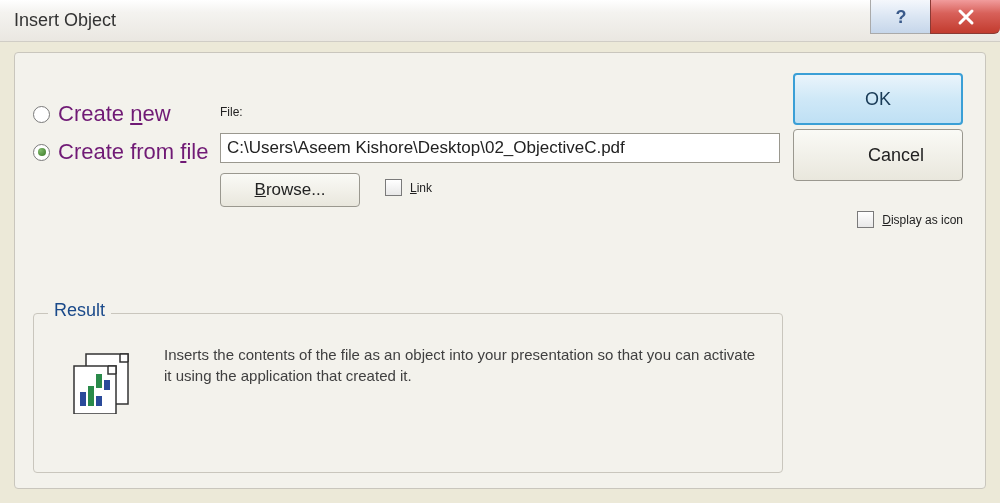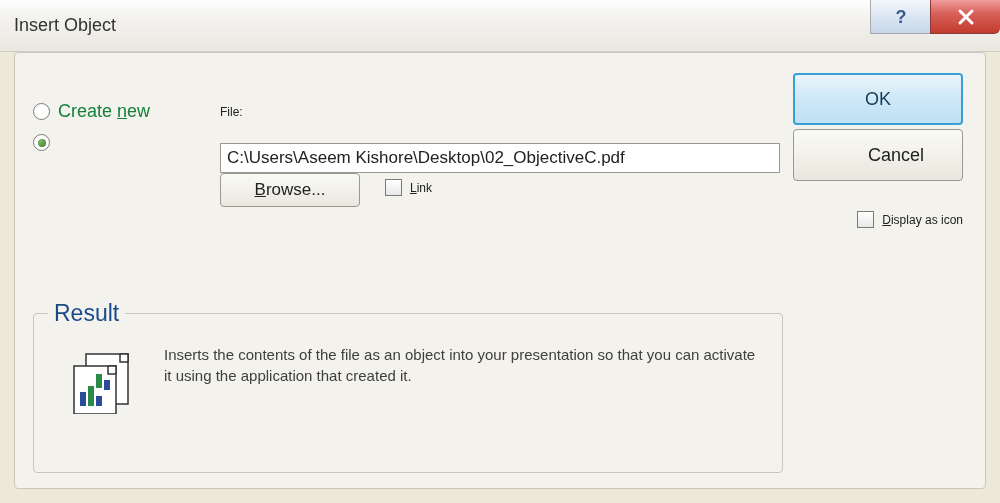--- a/index.html
+++ b/index.html
@@ -8,21 +8,21 @@
     }
     body {
       margin: 0;
       padding: 0;
       background: #ece9d8;
       width: 1000px;
       height: 503px;
       overflow: hidden;
     }
     .titlebar {
-      height: 52px;
+      height: 42px;
       background: linear-gradient(to bottom, #ffffff 0%, #f4f3f0 30%, #eae7e1 100%);
       border-bottom: 1px solid #d0cdc6;
       display: flex;
       align-items: center;
       padding: 0 0 0 14px;
       position: relative;
     }
     .titlebar-title {
       font-size: 18px;
       color: #333;
@@ -90,34 +90,34 @@
       align-items: center;
       justify-content: center;
     }
     .radio-dot {
       width: 8px;
       height: 8px;
       border-radius: 50%;
       background: radial-gradient(circle at 30% 30%, #7fb96a, #3a7a27);
     }
     .radio-label {
-      font-size: 18px;
-      color: #15803d;
+      font-size: 22px;
+      color: #701a75;
     }
     .file-label {
       position: absolute;
       left: 205px;
       top: 52px;
       font-size: 12px;
       color: #222;
     }
     .file-input {
       position: absolute;
       left: 205px;
-      top: 90px;
+      top: 80px;
       width: 560px;
       height: 30px;
       border: 1px solid #9a988f;
       background: #fff;
       font-size: 17px;
       padding: 2px 6px;
       color: #222;
     }
     .browse-btn {
       position: absolute;
@@ -194,21 +194,21 @@
       border: 1px solid #c9c6bd;
       border-radius: 4px;
       background: #f3f2ec;
     }
     .result-legend {
       position: absolute;
       top: -14px;
       left: 14px;
       background: #f3f2ec;
       padding: 0 6px;
-      font-size: 23px;
+      font-size: 18px;
       color: #1a4a8a;
     }
     .result-icon {
       position: absolute;
       left: 34px;
       top: 38px;
     }
     .result-text {
       position: absolute;
       left: 130px;
@@ -245,20 +245,21 @@
 
   <div class="radio-group">
     <div class="radio-row">
       <span class="radio-circle"></span>
       <span class="radio-label">Create <span class="underline">n</span>ew</span>
     </div>
     <div class="radio-row">
       <span class="radio-circle">
           <span class="radio-dot"></span>
         </span>
+      <span class="radio-label">Create from <span class="underline">f</span>ile</span>
     </div>
   </div>
 
   <div class="file-label">File:</div>
   <input class="file-input" type="text" value="C:\Users\Aseem Kishore\Desktop\02_ObjectiveC.pdf" style="">
 
   <div class="browse-btn"><span class="underline">B</span>rowse...</div>
 
   <div class="link-check">
     <span class="checkbox-box"></span>

